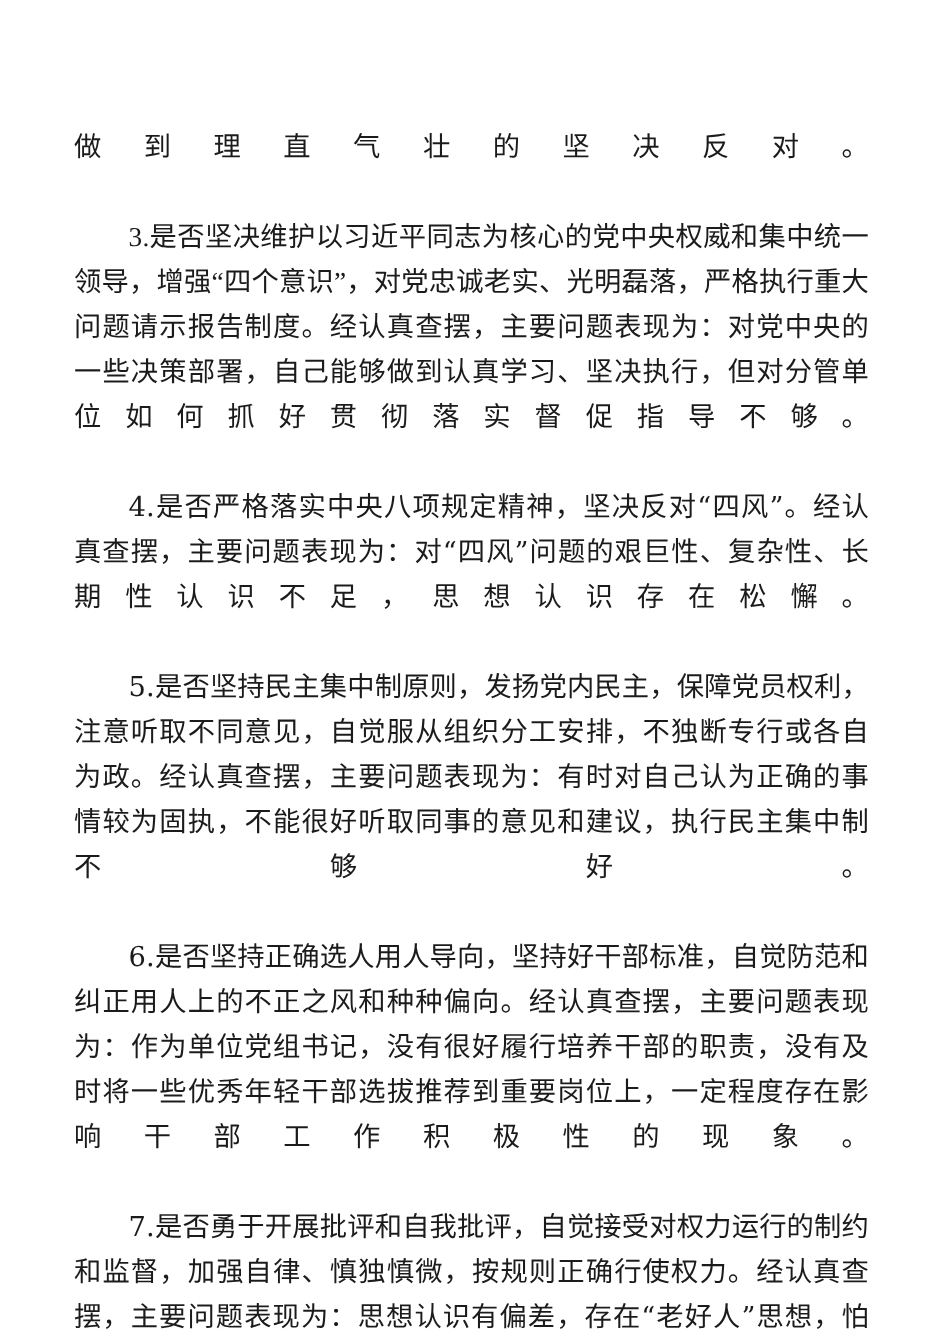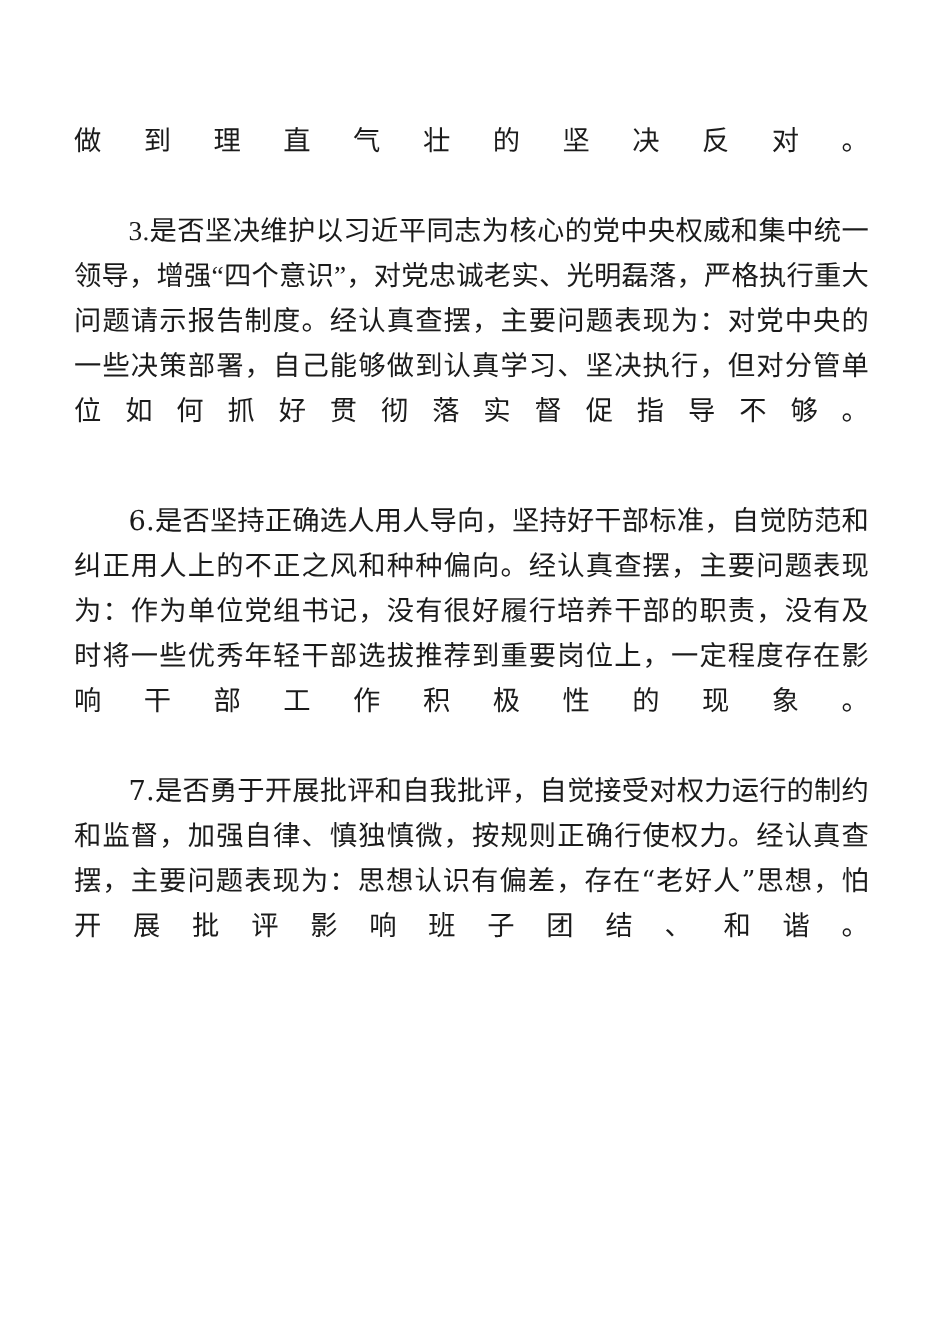--- a/index.html
+++ b/index.html
@@ -12,21 +12,21 @@
     width: 950px;
     height: 1344px;
     position: relative;
     overflow: hidden;
     font-family: "DejaVu Sans", "Liberation Sans", sans-serif;
   }
 
   .page {
     position: absolute;
     left: 0;
-    top: 11px;
+    top: 17px;
     width: 950px;
     height: 1124px;
     background: #ffffff;
   }
 
   .text-column {
     position: absolute;
     left: 74px;
     top: 108px;
     width: 795px;
@@ -65,20 +65,22 @@
 </head>
 <body style="background: rgb(255, 255, 255);">
 
 <div class="page">
   <div class="text-column">
 
     <p class="para cont" style="color: rgb(27, 27, 27);">做到理直气壮的坚决反对。</p>
 
     <p class="para indent" style="color: rgb(27, 27, 27); font-family: Liberation Serif, serif;">3.是否坚决维护以习近平同志为核心的党中央权威和集中统一领导，增强“四个意识”，对党忠诚老实、光明磊落，严格执行重大问题请示报告制度。经认真查摆，主要问题表现为：对党中央的一些决策部署，自己能够做到认真学习、坚决执行，但对分管单位如何抓好贯彻落实督促指导不够。</p>
 
+    <p class="para indent" style="color: rgb(27, 27, 27);">4.是否严格落实中央八项规定精神，坚决反对“四风”。经认真查摆，主要问题表现为：对“四风”问题的艰巨性、复杂性、长期性认识不足，思想认识存在松懈。</p>
 
+    <p class="para indent" style="color: rgb(27, 27, 27);">5.是否坚持民主集中制原则，发扬党内民主，保障党员权利，注意听取不同意见，自觉服从组织分工安排，不独断专行或各自为政。经认真查摆，主要问题表现为：有时对自己认为正确的事情较为固执，不能很好听取同事的意见和建议，执行民主集中制不够好。</p>
 
-    <p class="para indent" style="color: rgb(27, 27, 27); margin-top: 20px;">6.是否坚持正确选人用人导向，坚持好干部标准，自觉防范和纠正用人上的不正之风和种种偏向。经认真查摆，主要问题表现为：作为单位党组书记，没有很好履行培养干部的职责，没有及时将一些优秀年轻干部选拔推荐到重要岗位上，一定程度存在影响干部工作积极性的现象。</p>
+    <p class="para indent" style="color: rgb(27, 27, 27);">6.是否坚持正确选人用人导向，坚持好干部标准，自觉防范和纠正用人上的不正之风和种种偏向。经认真查摆，主要问题表现为：作为单位党组书记，没有很好履行培养干部的职责，没有及时将一些优秀年轻干部选拔推荐到重要岗位上，一定程度存在影响干部工作积极性的现象。</p>
 
     <p class="para indent" style="color: rgb(27, 27, 27);">7.是否勇于开展批评和自我批评，自觉接受对权力运行的制约和监督，加强自律、慎独慎微，按规则正确行使权力。经认真查摆，主要问题表现为：思想认识有偏差，存在“老好人”思想，怕开展批评影响班子团结、和谐。</p>
 
   </div>
 </div>
 
 </body></html>

